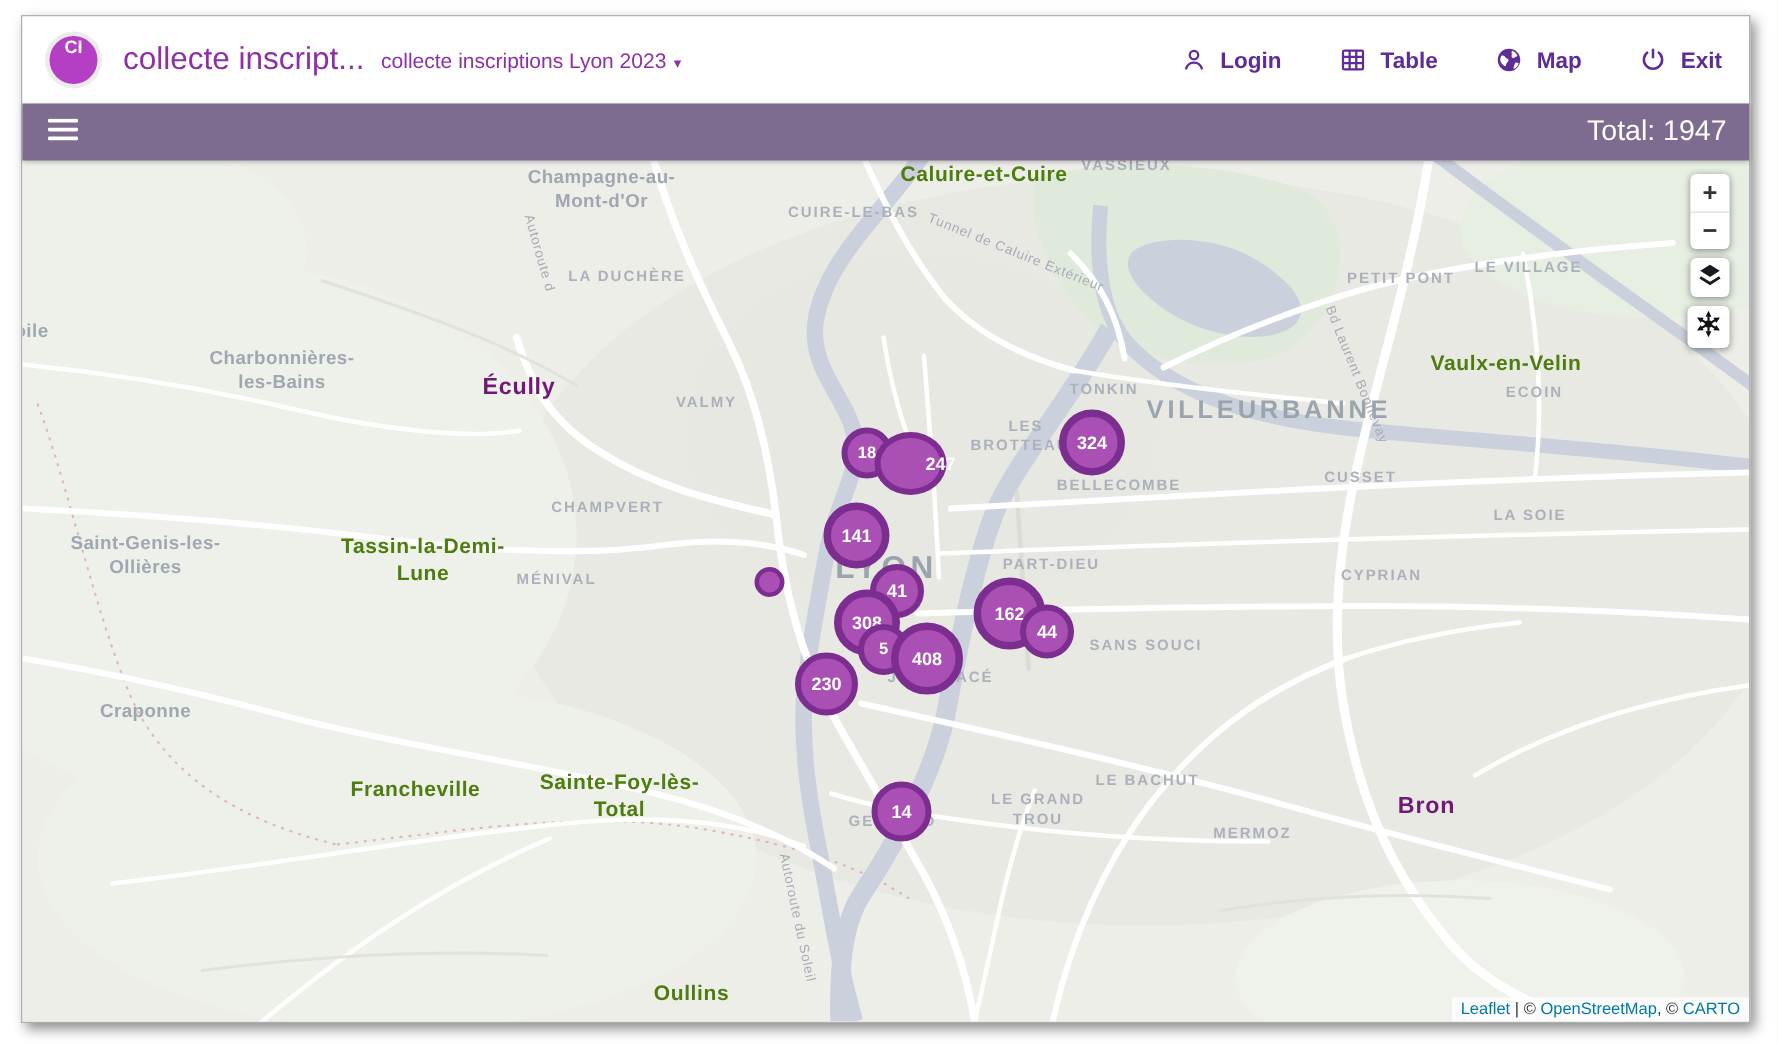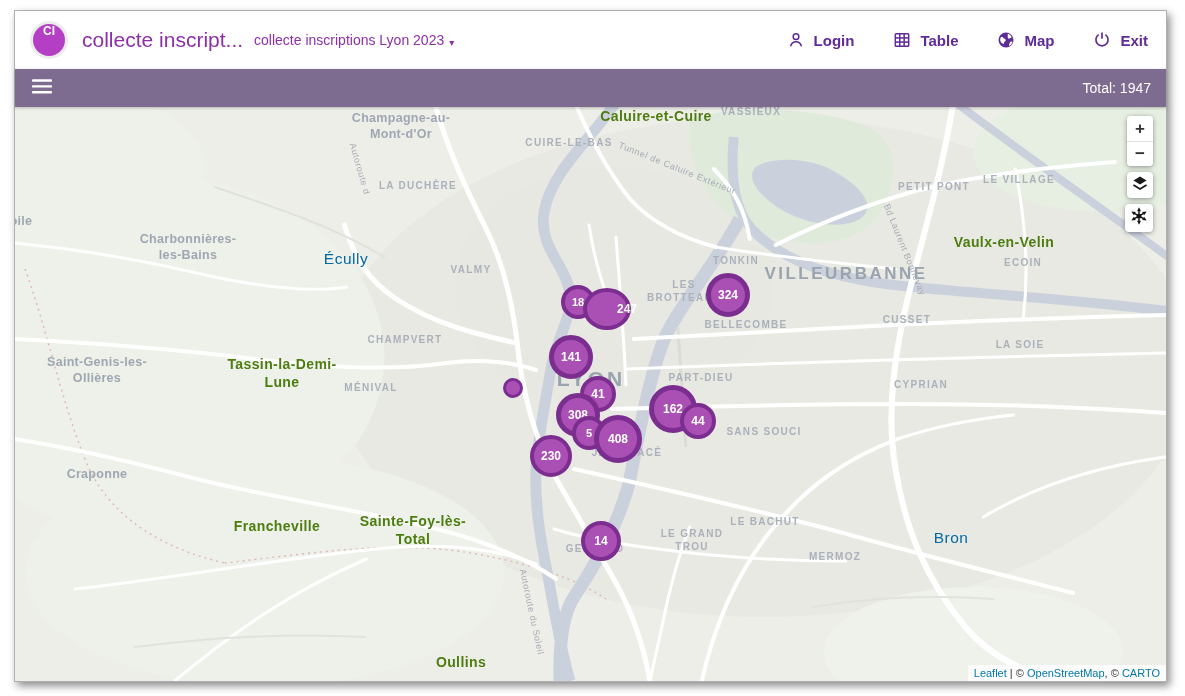--- a/index.html
+++ b/index.html
@@ -24,30 +24,30 @@
            align-items:flex-end;gap:5px;cursor:pointer;white-space:nowrap}
   .caret{font-size:10px;line-height:1}
   nav{margin-left:auto;display:flex;gap:38px;align-items:center}
   .nav-item{display:flex;align-items:center;gap:8px;color:var(--nav-purple);font-size:15px;
             font-weight:bold;cursor:pointer;white-space:nowrap}
   .nav-item svg{width:20px;height:20px;display:block}
   
   .toolbar{height:38px;flex:0 0 auto;background:var(--toolbar-bg);display:flex;align-items:center;
            padding:0 15px;color:#fff;position:relative;z-index:6;box-shadow:0 1px 3px rgba(0,0,0,.25)}
   .menu-btn{background:none;border:none;padding:2px;cursor:pointer;display:flex}
-  .total{margin-left:auto;font-size:14px}
+  .total{margin-left:auto;font-size:19px}
   
   .map{flex:1;position:relative;overflow:hidden;background:#eeeee9;cursor:grab}
   .basemap{position:absolute;left:0;top:0;width:100%;height:100%}
   .layer{position:absolute;inset:0}
   .maplabel{position:absolute;white-space:pre-line;text-align:center;z-index:2;line-height:1.3;
             pointer-events:none}
   .city{font-size:12.5px;color:#9fa7b2;font-weight:bold;letter-spacing:.3px}
   .city-md{font-size:14px;color:#4d7c0f;font-weight:bold;letter-spacing:.4px}
-  .city-lg{font-size:15.5px;color:#0369a1;font-weight:normal;letter-spacing:.5px}
+  .city-lg{font-size:15.5px;color:#701a75;font-weight:bold;letter-spacing:.5px}
   .metro{font-size:17px;color:#9aa4ae;font-weight:bold;letter-spacing:2.5px}
   .metro-lg{font-size:21px;color:#9aa4ae;font-weight:bold;letter-spacing:3px}
   .district{font-size:10px;color:#abb1bb;font-weight:bold;letter-spacing:1.3px;text-transform:uppercase}
   .road{font-size:9px;color:#a6acb6;letter-spacing:.6px;white-space:nowrap}
   .cluster{position:absolute;border-radius:50%;background:var(--cluster-fill);
            border:4px solid var(--cluster-border);z-index:3;display:flex;align-items:center;
            justify-content:center;cursor:pointer}
   .cluster span{color:#fff;font-weight:bold;font-size:12px}
   
   .ctl{position:absolute;right:13px;background:#fff;border-radius:4px;

